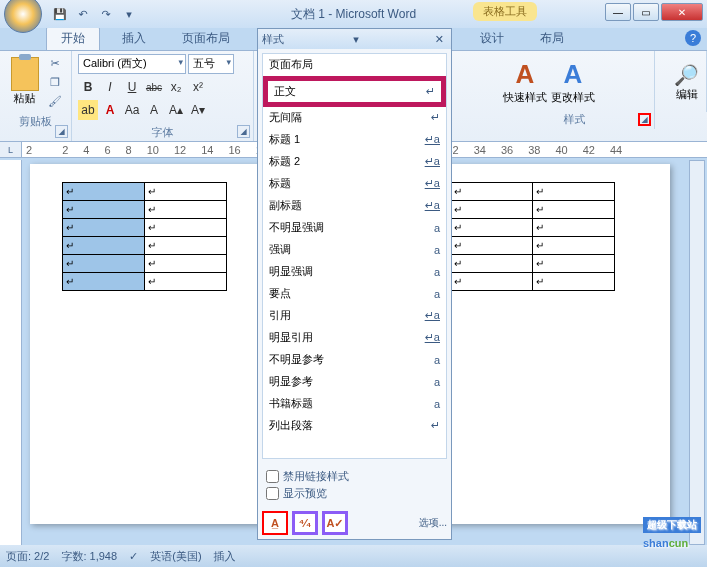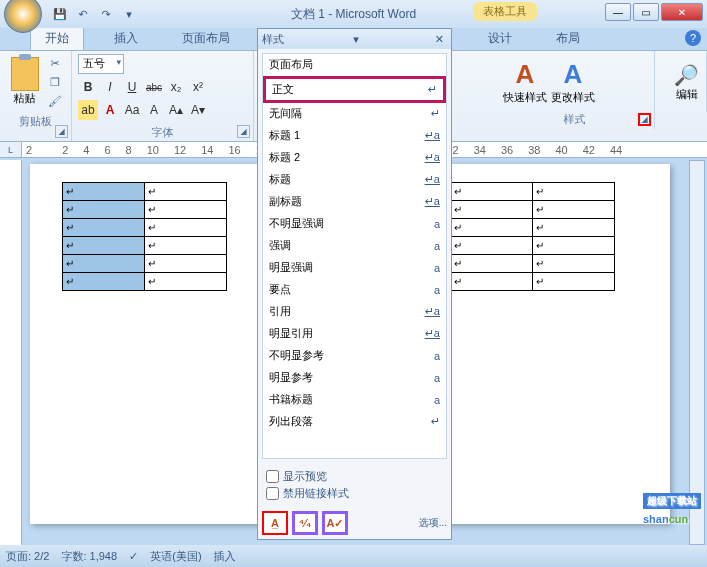--- a/index.html
+++ b/index.html
@@ -6,21 +6,21 @@
 body{background:#bfd9f2;width:707px;height:567px;position:relative;overflow:hidden}
 .titlebar{height:28px;background:linear-gradient(#e4eef9,#cbe0f5);display:flex;align-items:center;position:relative}
 .office-btn{width:38px;height:38px;border-radius:50%;background:radial-gradient(#fff,#f5c35b 40%,#3d6db3);border:1px solid #5a7ca6;margin:2px 4px;position:relative;z-index:10}
 .qat{display:flex;gap:3px;margin-left:4px}
 .qat-btn{width:20px;height:20px;display:flex;align-items:center;justify-content:center;color:#3b5a82}
 .title-text{position:absolute;left:50%;transform:translateX(-50%);color:#3b5a82;font-size:12px}
 .context-tab{position:absolute;right:170px;top:2px;background:#f9e58f;padding:2px 10px;border-radius:6px;color:#8a6d1f;font-size:11px}
 .win-btns{position:absolute;right:4px;top:3px;display:flex;gap:2px}
 .win-btn{width:26px;height:18px;border:1px solid #7a99bd;background:linear-gradient(#f3f7fb,#cde1f3);border-radius:2px;display:flex;align-items:center;justify-content:center;font-size:10px}
 .win-close{background:linear-gradient(#f08080,#c83232);color:#fff;width:42px}
-.ribbon-tabs{height:22px;display:flex;align-items:flex-end;padding-left:30px;gap:16px}
+.ribbon-tabs{height:22px;display:flex;align-items:flex-end;padding-left:46px;gap:8px}
 .rtab{padding:3px 14px;color:#3b5a82;font-size:12px;cursor:pointer}
 .rtab.active{background:#f2f6fb;border:1px solid #9ab4d4;border-bottom:none;border-radius:3px 3px 0 0}
 .ribbon{height:92px;background:linear-gradient(#f2f6fb,#e7eff8);border-top:1px solid #9ab4d4;border-bottom:1px solid #9ab4d4;display:flex;position:relative}
 .rgroup{border-right:1px solid #c3d6ea;padding:3px 6px 2px;display:flex;flex-direction:column;position:relative}
 .rgroup-label{text-align:center;color:#5b7aa0;font-size:11px;padding-top:2px}
 .paste-btn{width:38px;height:58px;display:flex;flex-direction:column;align-items:center;border:1px solid transparent;border-radius:3px}
 .clip-icon{width:28px;height:34px;background:#f5c35b;border:1px solid #c89a2e;position:relative;margin-top:2px}
 .clip-icon::before{content:"";position:absolute;top:-4px;left:7px;width:12px;height:6px;background:#8aa9cc;border-radius:2px}
 .mini-btns{display:flex;flex-direction:column;gap:1px;margin-left:2px}
 .mini-btn{width:20px;height:18px;display:flex;align-items:center;justify-content:center;color:#4a6a92}
@@ -47,29 +47,29 @@
 .view-btn{width:18px;height:16px;border:1px solid #9ab4d4;background:#ecf3fa}
 .zoom-slider{width:90px;height:4px;background:#9ab4d4;position:relative}
 .zoom-slider::before{content:"";position:absolute;left:44px;top:-4px;width:8px;height:12px;background:#ecf3fa;border:1px solid #6a88ab}
 
 .styles-pane{position:absolute;left:257px;top:28px;width:195px;height:512px;background:#f2f6fb;border:1px solid #7a99bd;z-index:50;display:flex;flex-direction:column}
 .sp-title{height:20px;background:linear-gradient(#e4eef9,#cbe0f5);display:flex;align-items:center;padding:0 4px;font-size:12px;color:#3b5a82}
 .sp-title .x{margin-left:auto;cursor:pointer;padding:0 3px}
 .sp-title .v{margin-left:auto;margin-right:4px}
 .sp-list{flex:1;overflow:auto;background:#fff;margin:4px;border:1px solid #c3d6ea}
 .sp-item{display:flex;align-items:center;padding:3px 6px;font-size:12px;border-bottom:1px solid transparent;cursor:pointer}
-.sp-item.sel{border:3px solid #be185d}
+.sp-item.sel{border:5px solid #be185d}
 .sp-item .mark{margin-left:auto;font-size:11px;color:#3b5a82}
 .sp-checks{padding:4px 8px;font-size:11px;color:#3b5a82}
 .sp-checks label{display:flex;align-items:center;gap:4px;margin:2px 0}
 .sp-bottom{display:flex;align-items:center;gap:4px;padding:4px}
 .sp-btn{width:26px;height:24px;border:3px solid #8b5cf6;background:#fff;display:flex;align-items:center;justify-content:center;font-weight:bold;color:#c05020}
 .sp-opt{margin-left:auto;color:#3b5a82;font-size:10px;cursor:pointer}
 .help-icon{position:absolute;right:6px;top:30px;width:16px;height:16px;border-radius:50%;background:#3b7dd8;color:#fff;font-size:11px;display:flex;align-items:center;justify-content:center}
-.watermark{position:absolute;right:6px;bottom:40px;font-size:16px;font-weight:bold;color:#5fae3c;text-shadow:1px 1px 2px #fff}
+.watermark{position:absolute;right:6px;bottom:16px;font-size:16px;font-weight:bold;color:#5fae3c;text-shadow:1px 1px 2px #fff}
 .watermark .s{color:#3b7dd8}
 </style>
 </head>
 <body>
 
 <div class="titlebar">
   <div class="office-btn"></div>
   <div class="qat">
     <div class="qat-btn">💾</div>
     <div class="qat-btn">↶</div>
@@ -105,20 +105,21 @@
         <div class="mini-btn">✂</div>
         <div class="mini-btn">❐</div>
         <div class="mini-btn">🖌</div>
       </div>
     </div>
     <div class="rgroup-label">剪贴板</div>
     <div class="launcher">◢</div>
   </div>
   <div class="rgroup" style="width:182px">
     <div class="font-row">
+      <div class="font-combo" style="width:108px">Calibri (西文)</div>
       <div class="font-combo" style="width:46px">五号</div>
     </div>
     <div class="font-row">
       <div class="fmt-btn" style="font-weight:bold">B</div>
       <div class="fmt-btn" style="font-style:italic">I</div>
       <div class="fmt-btn" style="text-decoration:underline">U</div>
       <div class="fmt-btn" style="text-decoration:line-through;font-size:10px">abc</div>
       <div class="fmt-btn">x₂</div>
       <div class="fmt-btn">x²</div>
     </div>
@@ -322,25 +323,25 @@
         <span class="mark">a</span>
       </div>
       <div class="sp-item">
         <span>列出段落</span>
         <span class="mark">↵</span>
       </div>
     </div>
   <div class="sp-checks">
     <label>
         <input type="checkbox" style="">
-        <span>显示预览</span>
+        <span>禁用链接样式</span>
       </label>
     <label>
         <input type="checkbox" style="">
-        <span>禁用链接样式</span>
+        <span>显示预览</span>
       </label>
   </div>
   <div class="sp-bottom">
     <div class="sp-btn red-box">A̲</div>
     <div class="sp-btn">⁴⁄₄</div>
     <div class="sp-btn">A✓</div>
     <span class="sp-opt">选项...</span>
   </div>
 </div>
 

